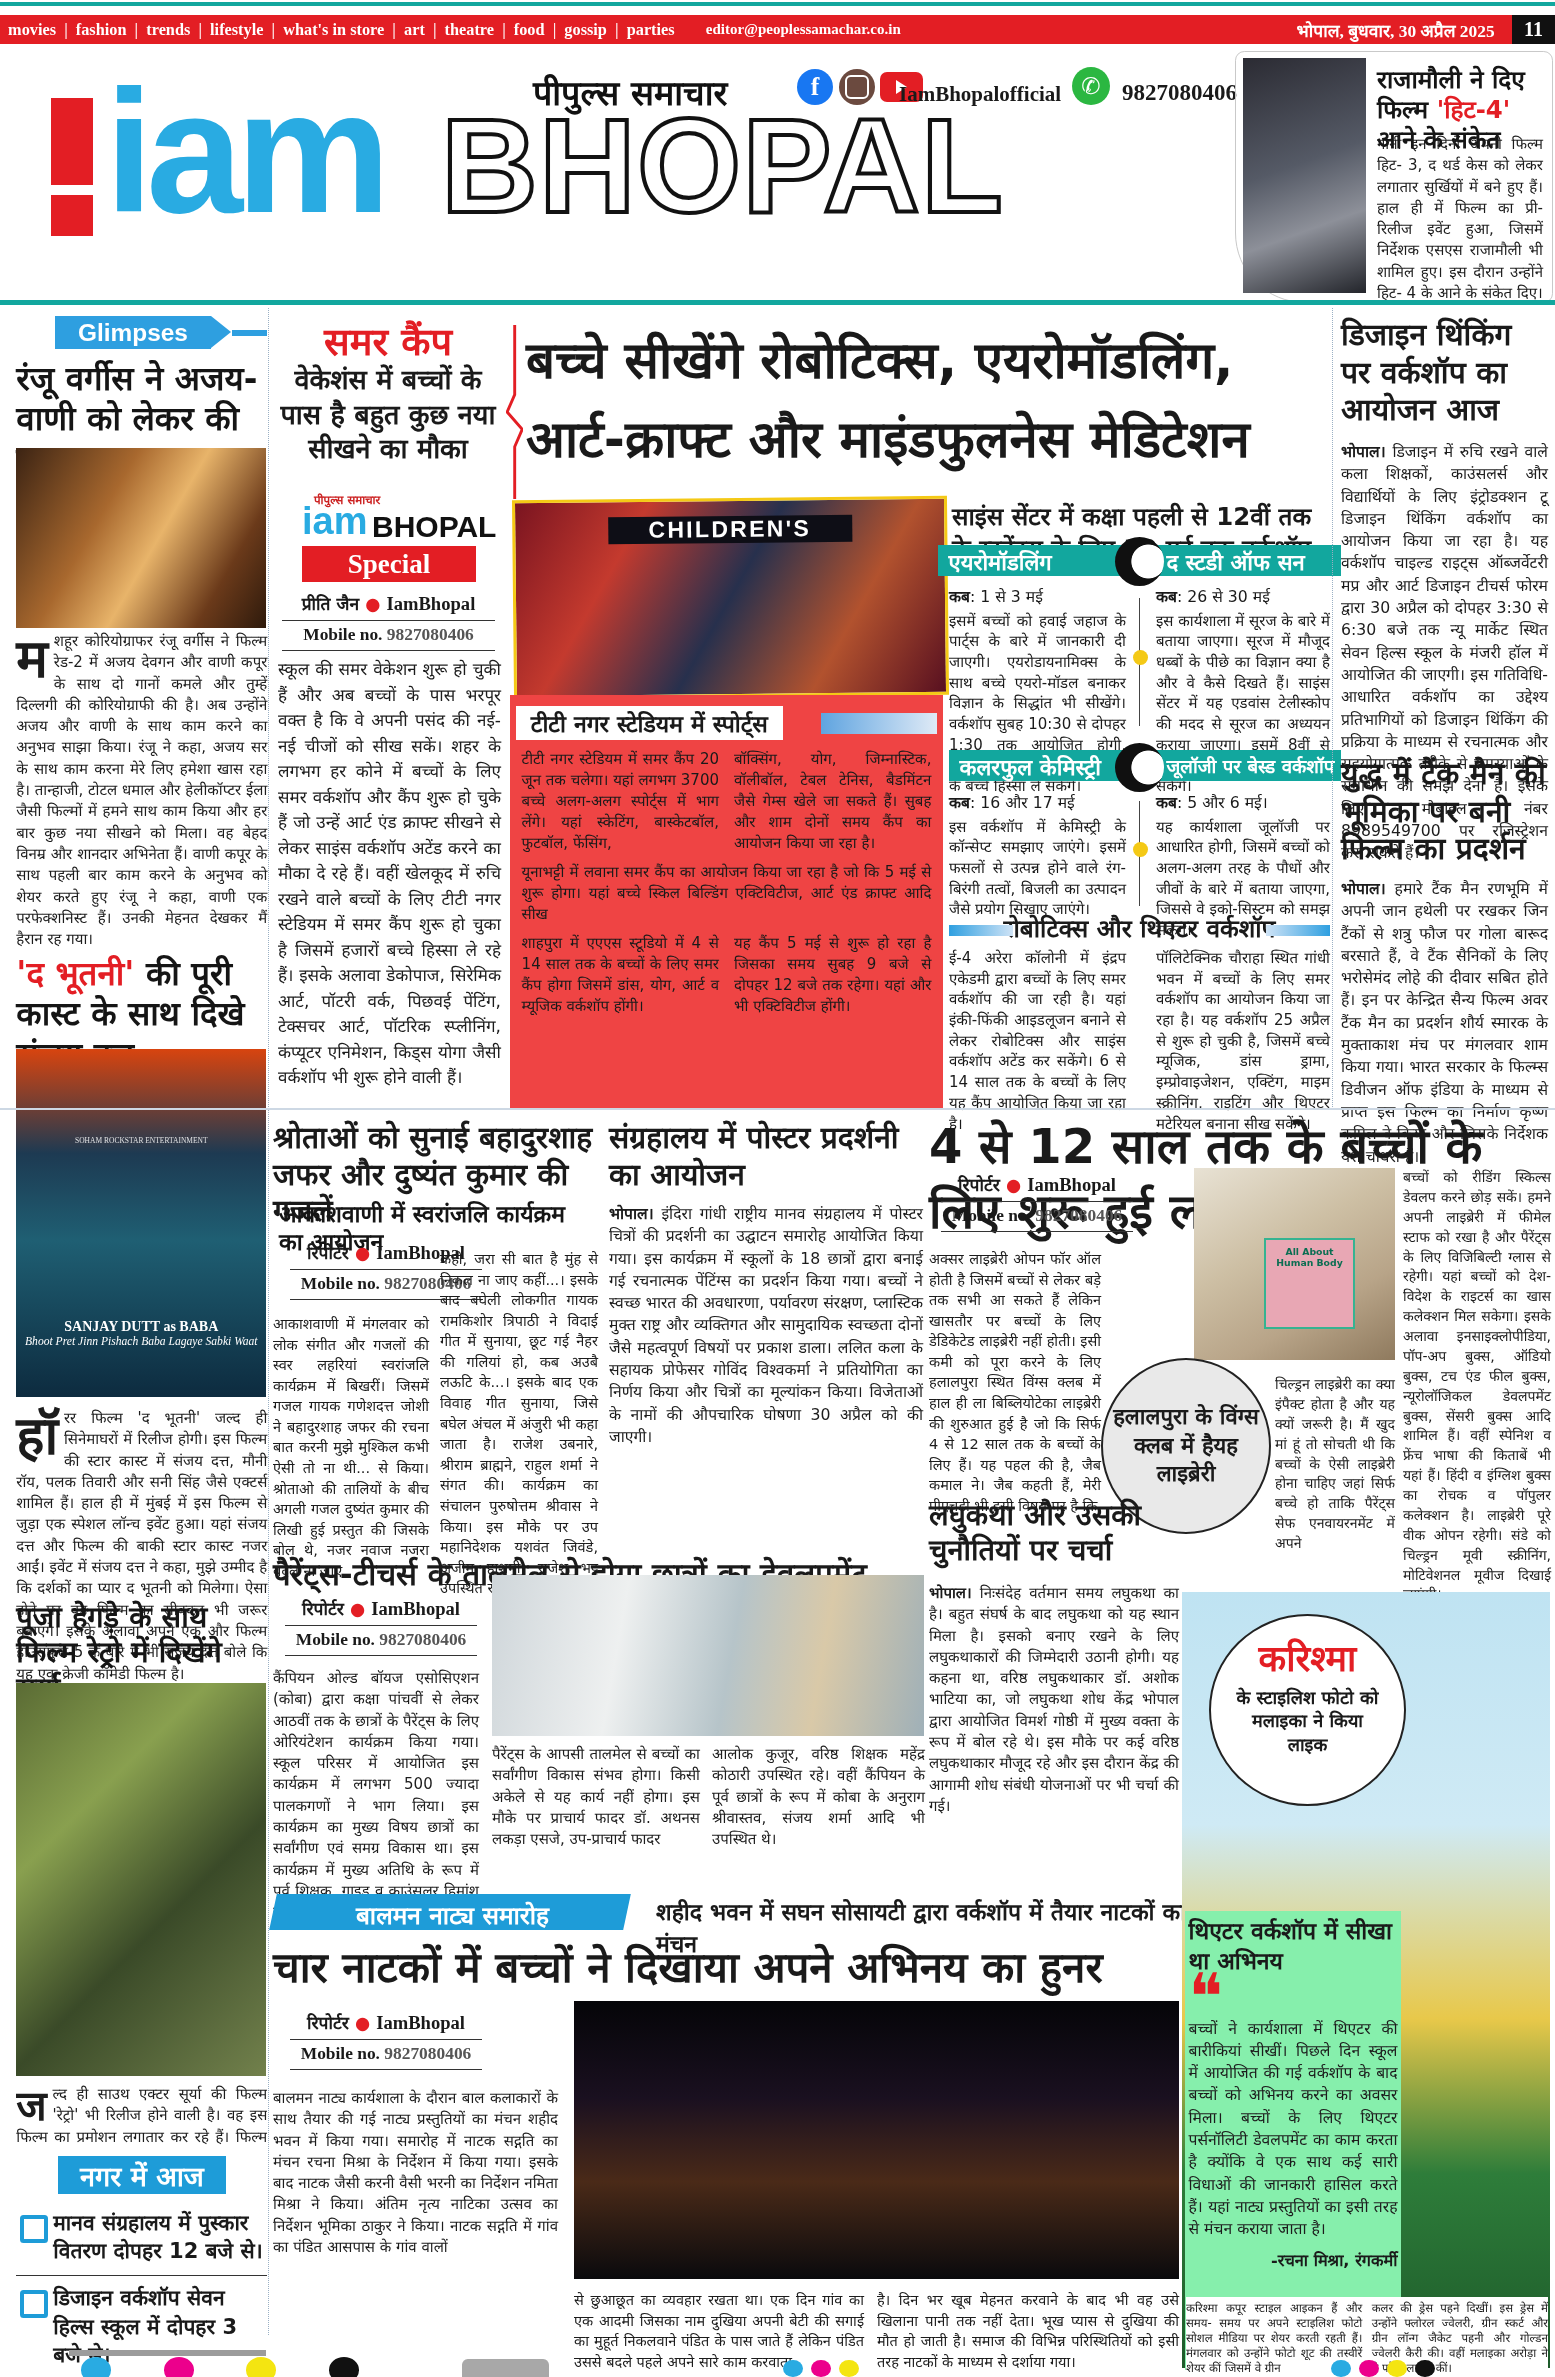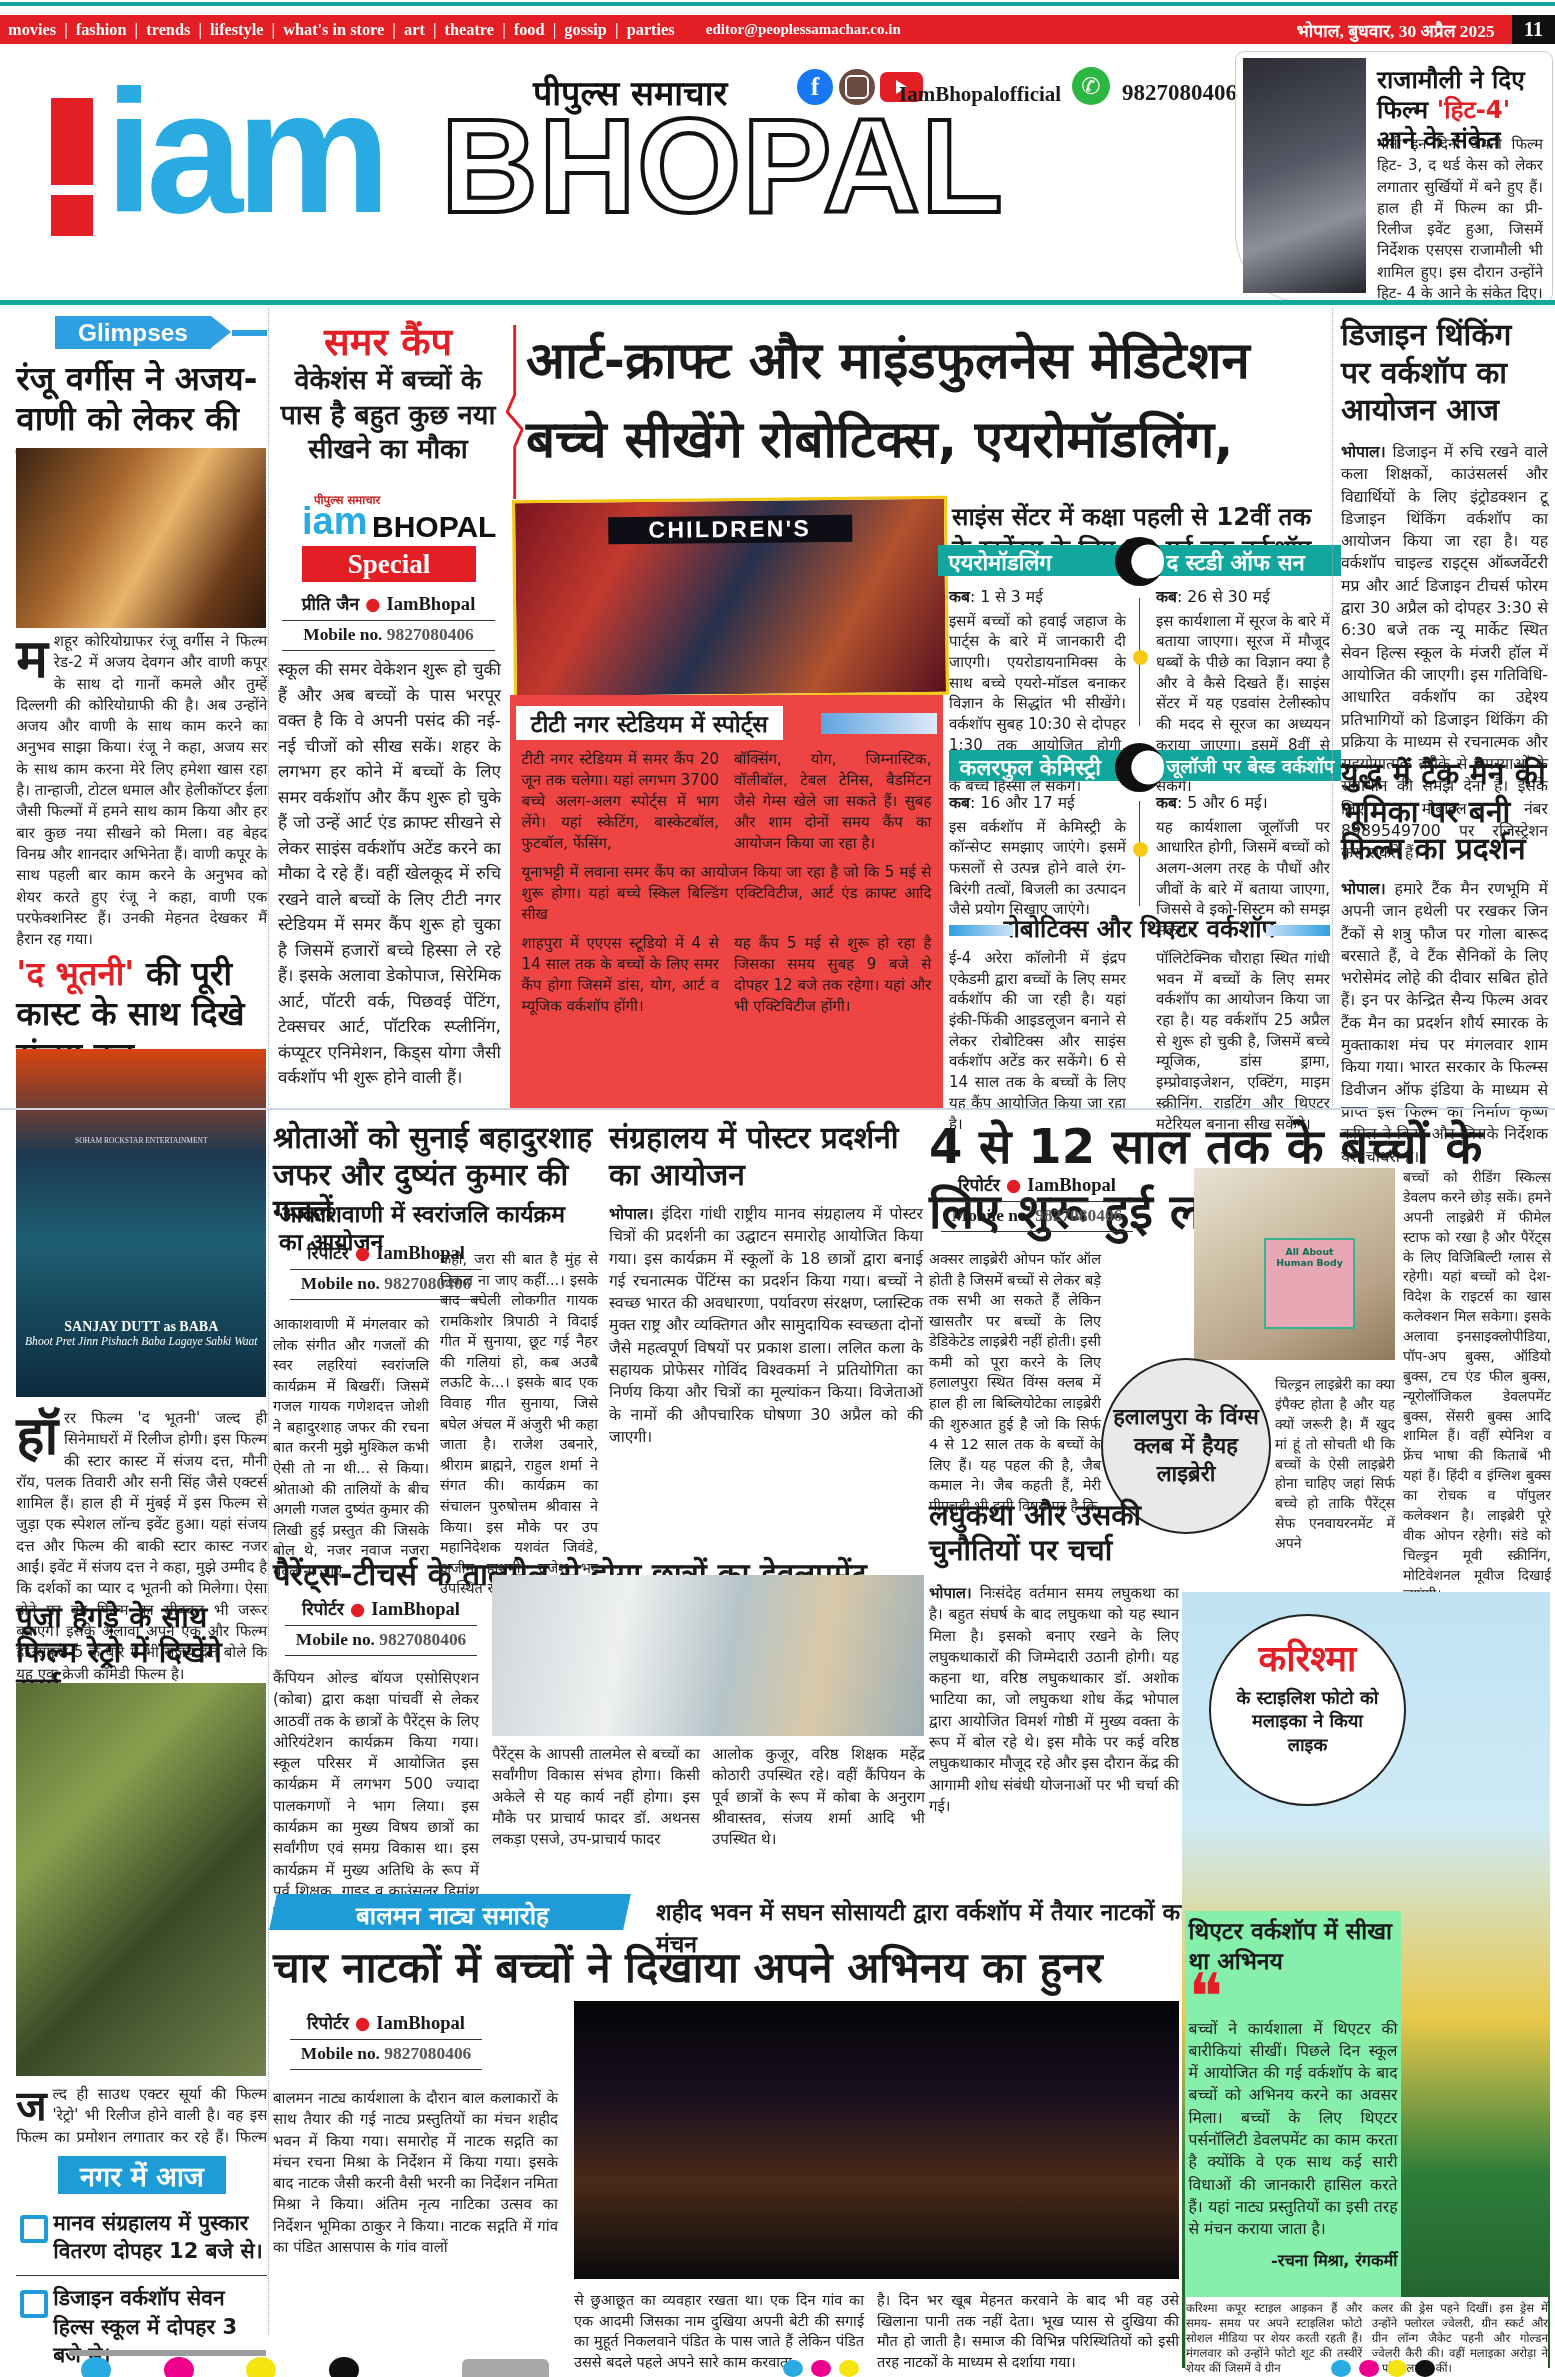--- a/index.html
+++ b/index.html
@@ -218,22 +218,22 @@
   <div class="byline-bot"><span>Mobile no.</span> <span class="num">9827080406</span></div>
 </div>
 <div class="abs body-text" style="left:278px;top:657px;width:223px;font-size:17px;line-height:1.5;">स्कूल की समर वेकेशन शुरू हो चुकी हैं और अब बच्चों के पास भरपूर वक्त है कि वे अपनी पसंद की नई-नई चीजों को सीख सकें। शहर के लगभग हर कोने में बच्चों के लिए समर वर्कशॉप और कैंप शुरू हो चुके हैं जो उन्हें आर्ट एंड क्राफ्ट सीखने से लेकर साइंस वर्कशॉप अटेंड करने का मौका दे रहे हैं। वहीं खेलकूद में रुचि रखने वाले बच्चों के लिए टीटी नगर स्टेडियम में समर कैंप शुरू हो चुका है जिसमें हजारों बच्चे हिस्सा ले रहे हैं। इसके अलावा डेकोपाज, सिरेमिक आर्ट, पॉटरी वर्क, पिछवई पेंटिंग, टेक्सचर आर्ट, पॉटरिक स्प्लीनिंग, कंप्यूटर एनिमेशन, किड्स योगा जैसी वर्कशॉप भी शुरू होने वाली हैं।</div>
 
 <div class="abs zig">
   <svg width="17.4" height="174" viewBox="0 0 30 300">
       <polyline points="15,0 15,120 2,150 28,180 15,210 15,300" stroke="#e31e24" stroke-width="5" fill="none"></polyline>
     </svg>
 </div>
 <div class="abs main-h1">
+  <div>बच्चे सीखेंगे रोबोटिक्स, एयरोमॉडलिंग,</div>
   <div>आर्ट-क्राफ्ट और माइंडफुलनेस मेडिटेशन</div>
-  <div>बच्चे सीखेंगे रोबोटिक्स, एयरोमॉडलिंग,</div>
 </div>
 <div class="abs ph-children photo">
   <div class="band">CHILDREN'S</div>
 </div>
 <div class="abs sub-head">साइंस सेंटर में कक्षा पहली से 12वीं तक के स्टूडेंट्स के लिए 30 मई तक वर्कशॉप</div>
 
 <div class="abs ws-head" style="left:938px;top:545px;width:174px;">एयरोमॉडलिंग</div>
 <div class="abs ws-head" style="left:1156px;top:545px;width:174px;">द स्टडी ऑफ सन</div>
 <div class="abs moon" style="left:1115px;top:537px;"></div>
 <div class="abs" style="left:949px;top:578px;width:177px;">

